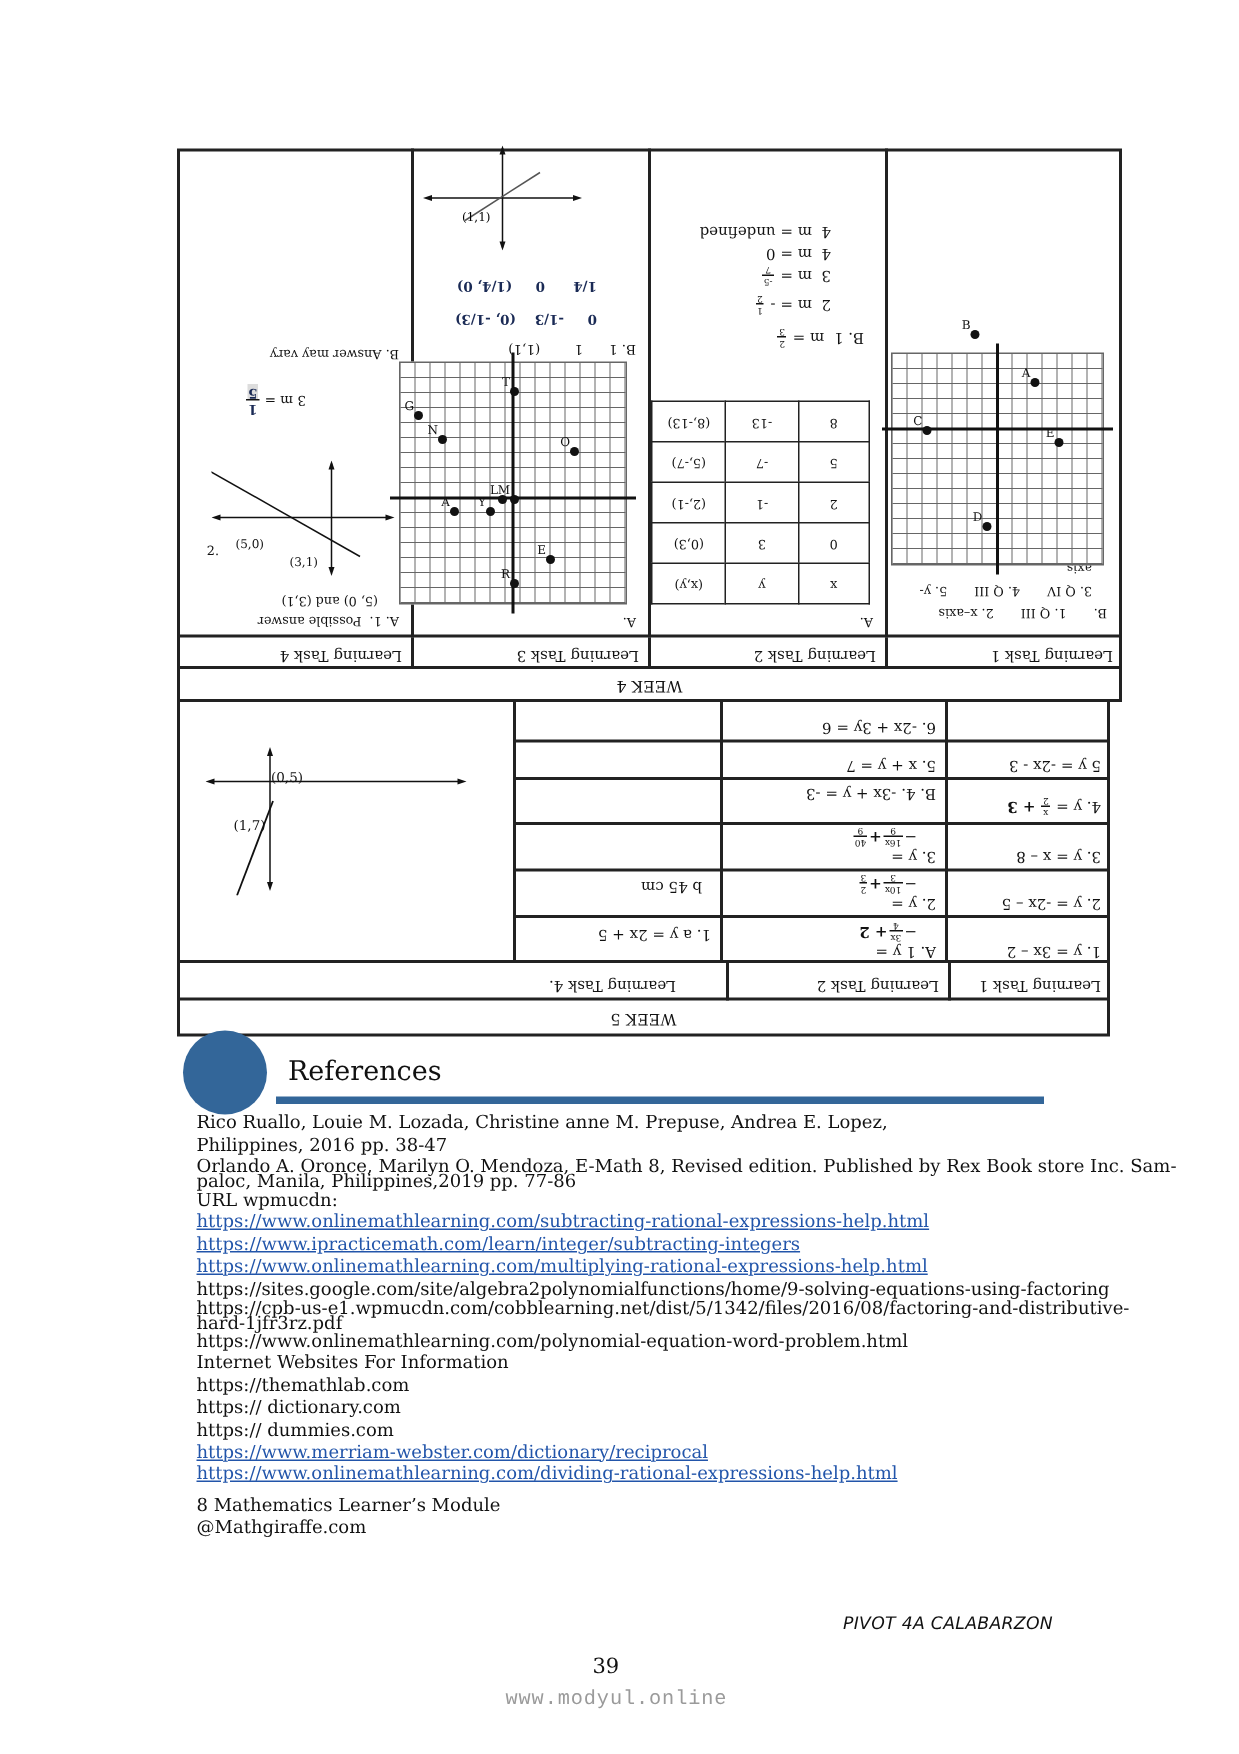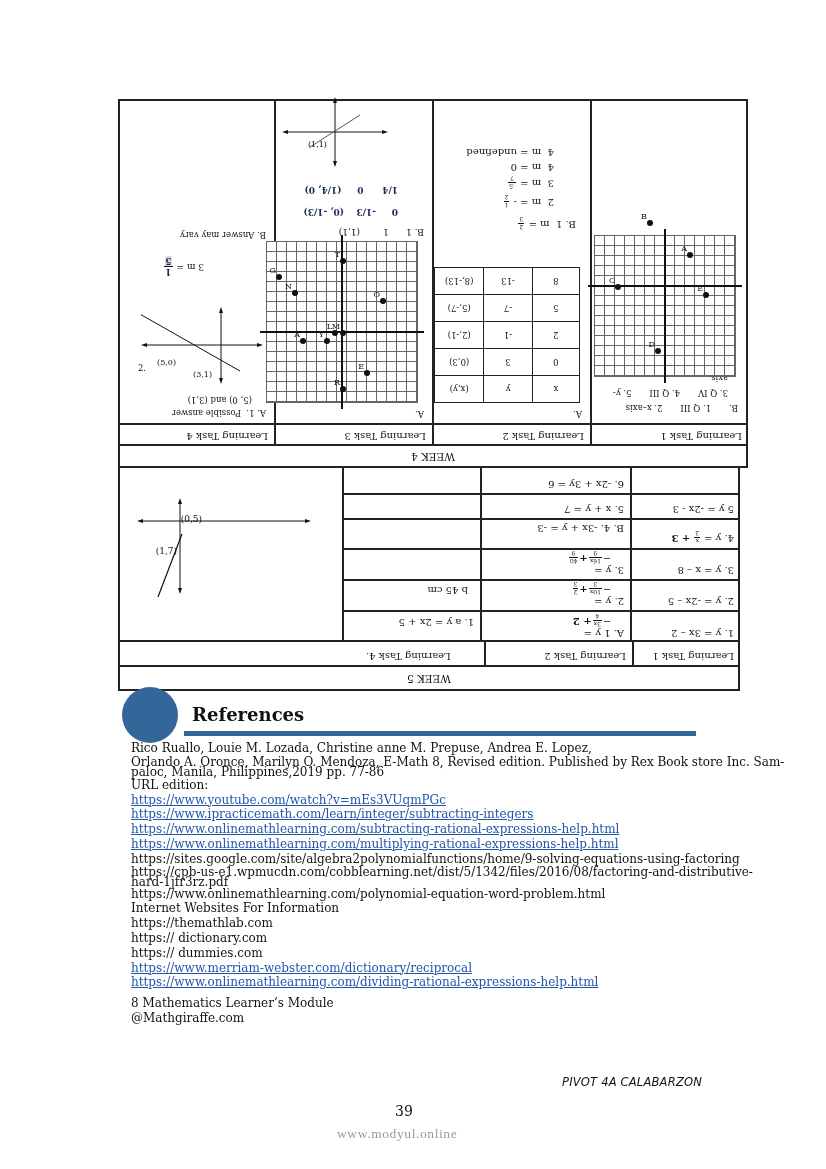--- a/index.html
+++ b/index.html
@@ -56,30 +56,30 @@
   #w5 .c3 { width:136px; border-right:2px solid #222; }
   #w5 .c4 { flex:1; position:relative; }
   #w5 .cell { border-bottom:2px solid #222; box-sizing:border-box; font-size:10px; padding:3px 6px; }
   #w5 .cell:last-child { border-bottom:none; }
   .r1 { height:32px; } .r2 { height:31px; } .r3 { height:31px; } .r4 { height:30px; } .r5 { height:25px; } .r6 { height:25px; }
   .frac { display:inline-block; vertical-align:middle; text-align:center; font-size:6px; line-height:7px; margin:0 1px; }
   .frac .num { display:block; border-bottom:1px solid #111; padding:0 1px; }
 
   
   #ref-circle { left:122px; top:687px; width:56px; height:56px; border-radius:50%; background:#336699; }
-  #ref-title { left:192px; top:704px; font-size:18px; font-weight:bold; font-family:"DejaVu Serif", serif; }
+  #ref-title { left:192px; top:704px; font-size:18px; font-weight:normal; font-family:"DejaVu Serif", serif; }
   #ref-bar { left:184px; top:731px; width:512px; height:5px; background:#336699; }
   #ref-body { left:131px; top:741px; width:600px; font-size:12px; line-height:14.8px; font-family:"DejaVu Serif", serif; }
   #ref-body .line { white-space:nowrap; }
   #ref-body a, #ref-body .lnk { color:#2255aa; text-decoration:underline; }
   #ref-body .gap { height:6px; }
   #ref-body .tight { line-height:10px; }
   #pivot { left:562px; top:1075px; font-size:11.5px; font-style:italic; font-family:"DejaVu Sans", sans-serif; letter-spacing:0.2px; }
   #pageno { left:395px; top:1103px; font-size:14px; font-family:"DejaVu Serif", serif; }
-  #watermark { left:337px; top:1126px; font-size:13.5px; color:#9a9a9a; font-family:Liberation Serif, serif; letter-spacing:0.6px; }
+  #watermark { left:337px; top:1126px; font-size:13.5px; color:#9a9a9a; font-family:Liberation Mono, monospace; letter-spacing:0.6px; }
 </style>
 </head>
 <body>
 
 <div id="w4" class="abs">
   <div class="frame"></div>
   <div class="week-row">WEEK 4</div>
   <div class="task-row">
     <div>Learning Task 1</div>
     <div>Learning Task 2</div>
@@ -264,27 +264,27 @@
     </div>
   </div>
 </div>
 
 <div id="ref-circle" class="abs"></div>
 <div id="ref-title" class="abs">References</div>
 <div id="ref-bar" class="abs"></div>
 
 <div id="ref-body" class="abs">
   <div class="line">Rico Ruallo, Louie M. Lozada, Christine anne M. Prepuse, Andrea E. Lopez,</div>
+  <div class="line">Philippines, 2016 pp. 38-47</div>
   <div class="line tight" style="margin-top:1px">Orlando A. Oronce, Marilyn O. Mendoza, E-Math 8, Revised edition. Published by Rex Book store Inc. Sam-</div>
   <div class="line" style="line-height:11px">paloc, Manila, Philippines,2019 pp. 77-86</div>
-  <div class="line">URL edition:</div>
+  <div class="line">URL wpmucdn:</div>
   <div id="url-list">
-      <div class="line lnk">https://www.youtube.com/watch?v=mEs3VUqmPGc</div>
+      <div class="line lnk">https://www.onlinemathlearning.com/subtracting-rational-expressions-help.html</div>
       <div class="line lnk">https://www.ipracticemath.com/learn/integer/subtracting-integers</div>
-      <div class="line lnk">https://www.onlinemathlearning.com/subtracting-rational-expressions-help.html</div>
       <div class="line lnk">https://www.onlinemathlearning.com/multiplying-rational-expressions-help.html</div>
       <div class="line">https://sites.google.com/site/algebra2polynomialfunctions/home/9-solving-equations-using-factoring</div>
       <div class="line" style="line-height: 10px;">https://cpb-us-e1.wpmucdn.com/cobblearning.net/dist/5/1342/files/2016/08/factoring-and-distributive-</div>
       <div class="line" style="line-height: 10px;">hard-1jfr3rz.pdf</div>
       <div class="line">https://www.onlinemathlearning.com/polynomial-equation-word-problem.html</div>
     </div>
   <div class="line">Internet Websites  For Information</div>
   <div id="info-list">
       <div class="line">https://themathlab.com</div>
       <div class="line">https:// dictionary.com</div>

